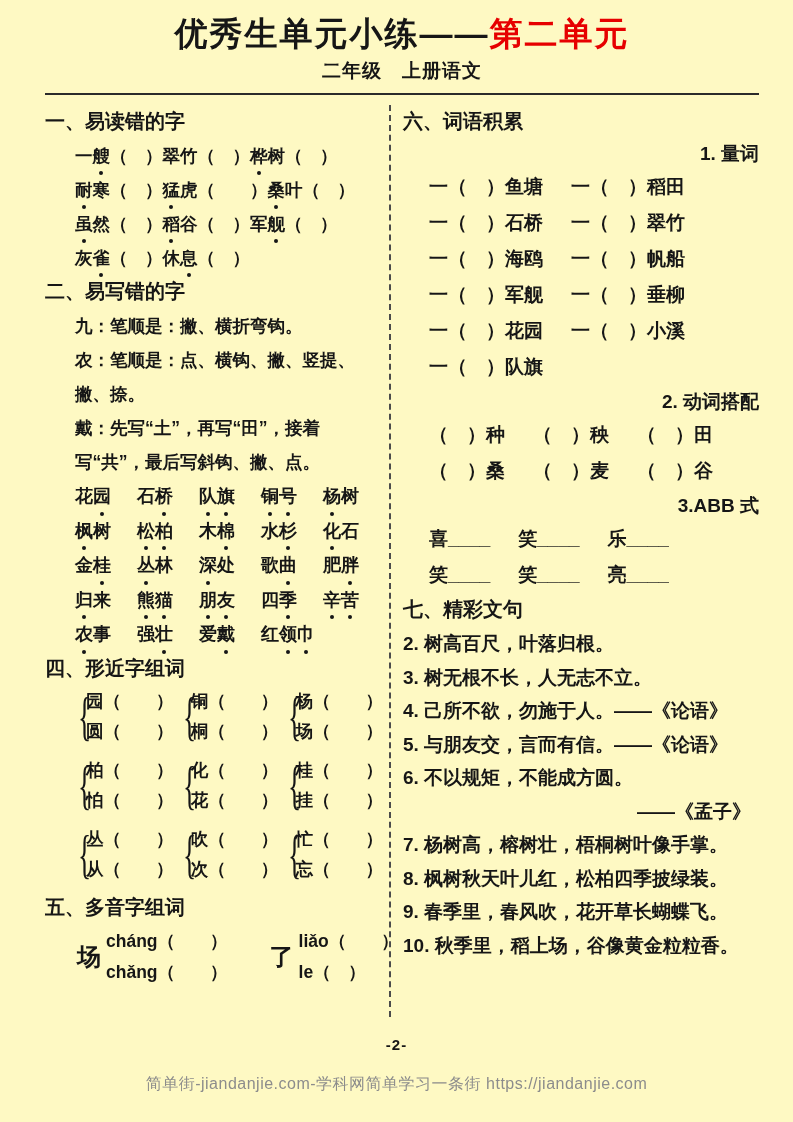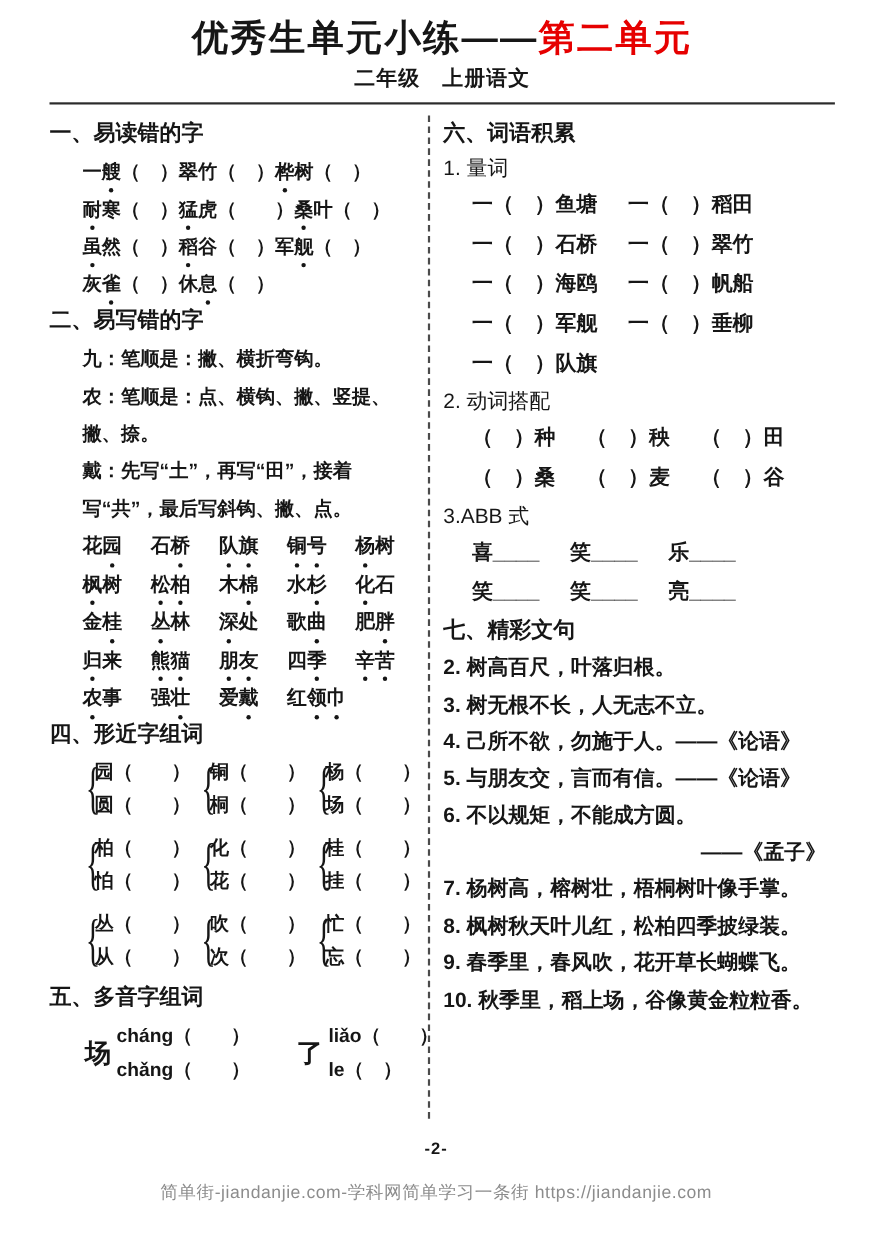--- a/index.html
+++ b/index.html
@@ -3,21 +3,21 @@
 <meta charset="utf-8">
 <style>
   :root{
     --red:#e60000;
     --ink:#161616;
     --gray:#8c8c8c;
   }
   *{box-sizing:border-box;}
   html,body{margin:0;padding:0;background:#e9e9e9;}
   .page{
-    width:793px;height:1122px;margin:0 auto;background:#ffffff;
+    width:793px;height:1122px;margin:0 auto;background:#fef9c3;
     padding:8px 34px 0 45px;
     font-family:"Liberation Sans","DejaVu Sans",sans-serif;
     color:var(--ink);overflow:hidden;position:relative;
   }
   
   .title{margin:6px 0 4px;text-align:center;font-size:33px;font-weight:900;letter-spacing:2px;line-height:40px;}
   .t-red{color:var(--red);}
   .subtitle{text-align:center;font-size:19px;font-weight:600;
     font-family:"Liberation Serif","DejaVu Serif",serif;letter-spacing:1px;margin-bottom:9px;}
   .hrule{border:none;border-top:2px solid #2b2b2b;height:0;margin:0 0 8px 0;}
@@ -41,21 +41,21 @@
   .pair{display:flex;align-items:center;}
   .brace{display:inline-block;width:13px;font-size:50px;font-weight:400;line-height:1;
     font-family:"Liberation Serif","DejaVu Serif",serif;transform:scale(0.55,1.05);margin-right:-2px;}
   .pline{font-size:17.5px;font-weight:700;line-height:30px;white-space:nowrap;}
   
   .polyrow{display:flex;gap:42px;align-items:center;padding-left:32px;margin-top:4px;}
   .poly{display:flex;align-items:center;gap:5px;}
   .pchar{font-size:24px;font-weight:800;}
   .pyline{font-size:17.5px;font-weight:700;line-height:31px;white-space:nowrap;}
   
-  .sublab{font-size:19px;font-weight:400;line-height:30px;margin-top:2px;}
+  .sublab{font-size:19px;font-weight:700;line-height:30px;margin-top:2px;text-align:right;}
   .cellrow{display:flex;gap:28px;padding-left:26px;font-size:19px;font-weight:700;line-height:36px;white-space:nowrap;}
   .sent{font-size:19px;font-weight:700;line-height:33.5px;white-space:nowrap;}
   .sent.right{text-align:right;padding-right:8px;}
   
   .footer{position:absolute;left:0;right:0;bottom:0;height:96px;text-align:center;}
   .pageno{font-size:15px;font-weight:700;margin-top:10px;letter-spacing:1px;}
   .site{margin-top:21px;font-size:16px;font-weight:400;color:var(--gray);letter-spacing:0.5px;}
 </style>
 </head>
 <body>
@@ -238,20 +238,24 @@
             </div>
             <div class="cellrow">
               <span class="cell">一（　）海鸥</span>
               <span class="cell">一（　）帆船</span>
             </div>
             <div class="cellrow">
               <span class="cell">一（　）军舰</span>
               <span class="cell">一（　）垂柳</span>
             </div>
             <div class="cellrow">
+              <span class="cell">一（　）花园</span>
+              <span class="cell">一（　）小溪</span>
+            </div>
+            <div class="cellrow">
               <span class="cell">一（　）队旗</span>
             </div>
             <div class="sublab">2. 动词搭配</div>
             <div class="cellrow">
               <span class="cell">（　）种</span>
               <span class="cell">（　）秧</span>
               <span class="cell">（　）田</span>
             </div>
             <div class="cellrow">
               <span class="cell">（　）桑</span>

